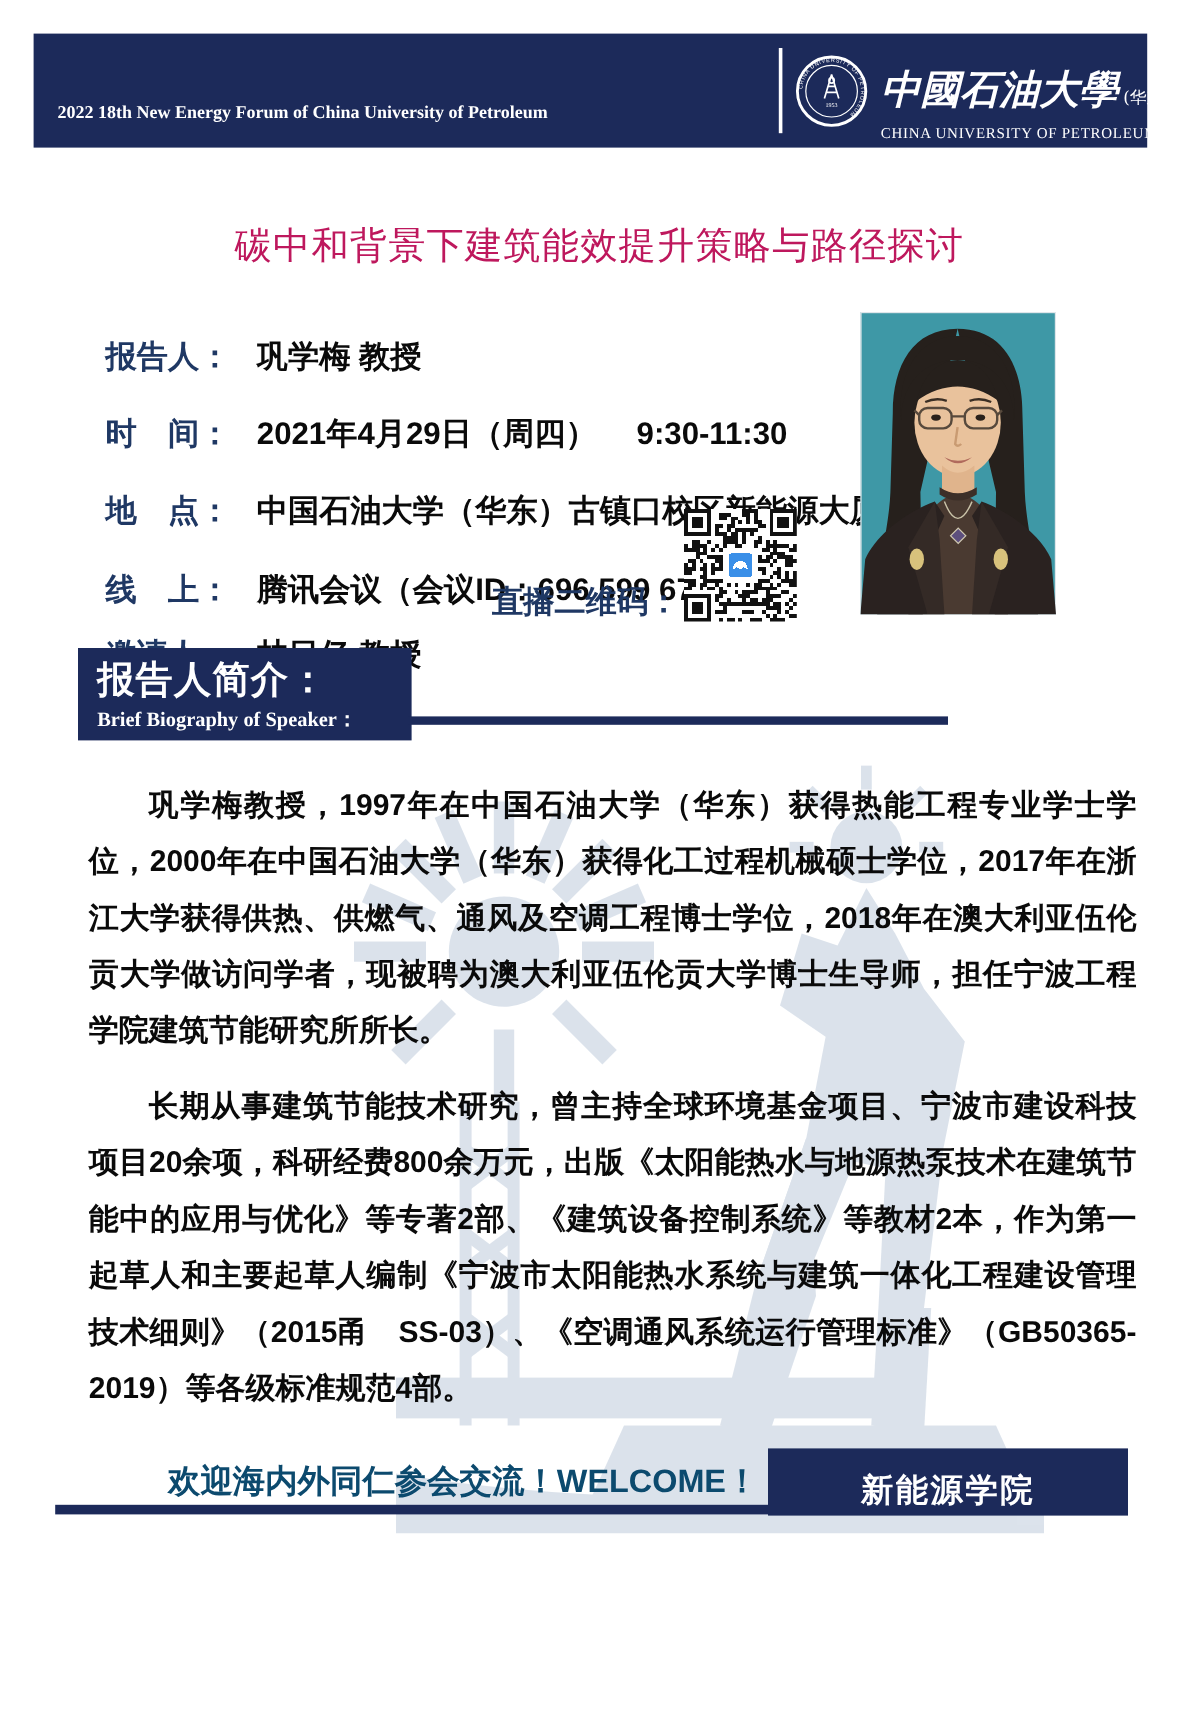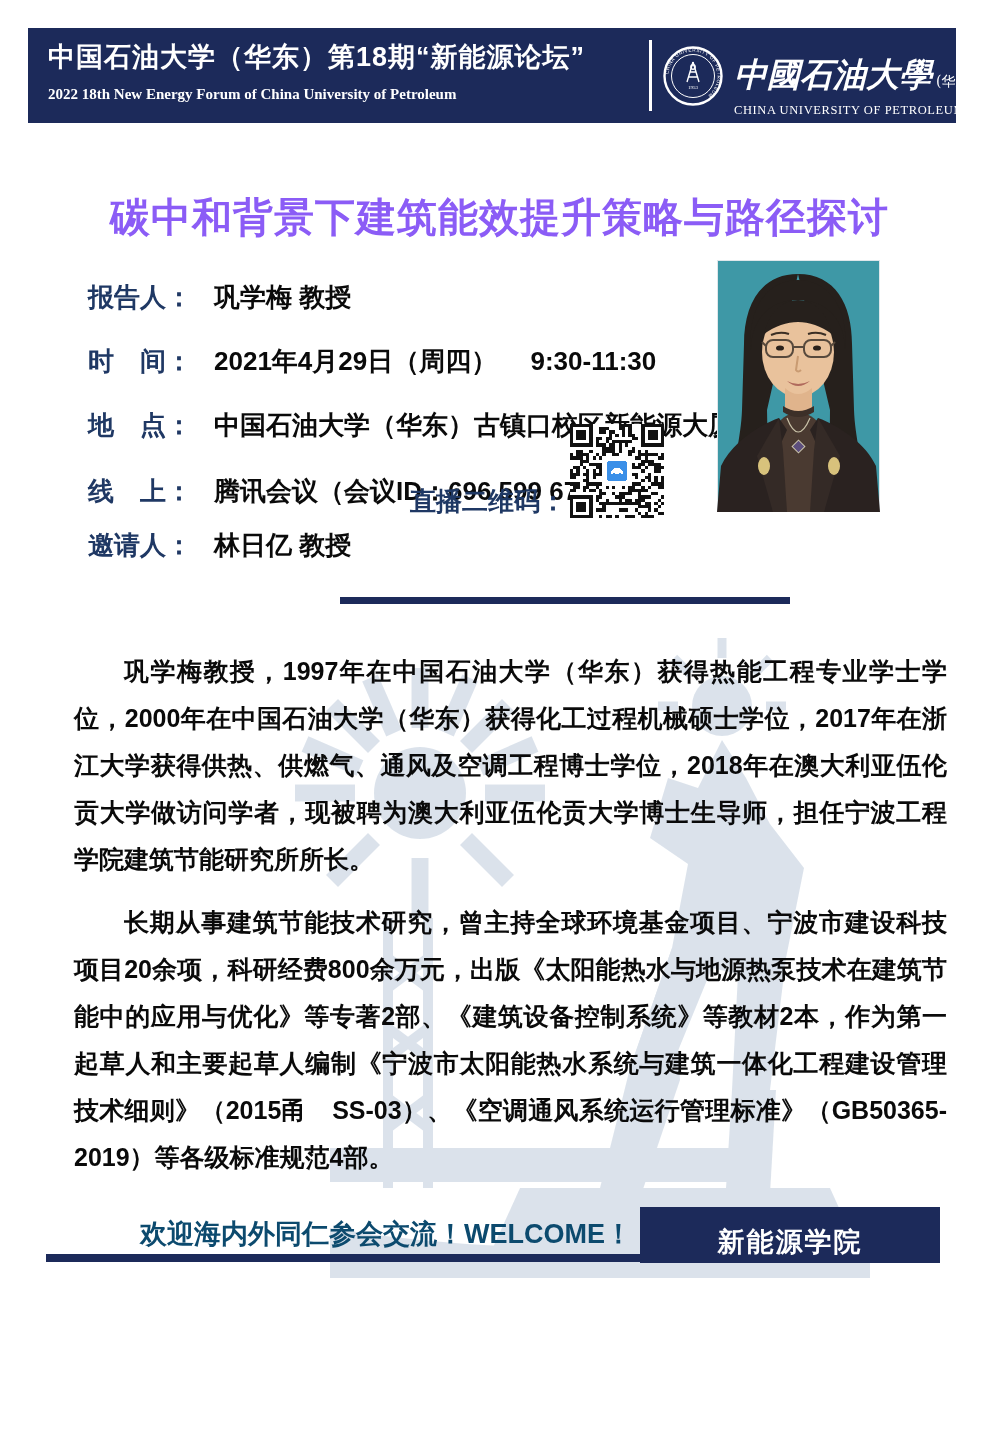--- a/index.html
+++ b/index.html
@@ -13,22 +13,22 @@
         font-family:"Liberation Serif",serif;white-space:nowrap;}
   .topbar-divider{position:absolute;left:621px;top:12px;width:3px;height:71px;background:#ffffff;}
   .seal{position:absolute;left:634px;top:17px;}
   .uni-name{position:absolute;left:706px;top:28px;color:#ffffff;}
   .uni-cn{font-family:"DejaVu Serif",serif;font-style:italic;font-weight:bold;font-size:33px;
         line-height:38px;white-space:nowrap;}
   .uni-suffix{font-size:14px;font-style:normal;font-weight:normal;margin-left:4px;}
   .uni-en{font-family:"Liberation Serif",serif;font-size:12.5px;letter-spacing:0.6px;margin-top:3px;
         white-space:nowrap;}
   
-  .lecture-title{position:absolute;left:0;top:163px;width:999px;text-align:center;color:#8b5cf6;
-        font-size:40px;font-weight:bold;letter-spacing:1px;}
+  .lecture-title{position:absolute;left:0;top:163px;width:999px;text-align:center;color:#be185d;
+        font-size:31px;font-weight:normal;letter-spacing:1px;}
   .field-row{position:absolute;left:88px;white-space:nowrap;font-size:26px;font-weight:bold;margin-top:44px;}
   .field-label{color:#1f3864;display:inline-block;min-width:95px;}
   .field-value{color:#0a0a0a;margin-left:22px;}
   .row-0{top:236px;} .row-1{top:300px;} .row-2{top:364px;} .row-3{top:430px;} .row-4{top:484px;}
   .qr-label{position:absolute;left:410px;top:484px;color:#1f3864;font-size:26px;font-weight:bold;}
   .qr{position:absolute;left:570px;top:424px;width:94px;height:94px;}
   .portrait{position:absolute;left:717px;top:260px;width:163px;height:252px;}
   
   .bio-banner{position:absolute;left:65px;top:540px;width:278px;height:77px;background:#1c2a5a;color:#fff;}
   .bio-banner-cn{position:absolute;left:16px;top:6px;font-size:31px;font-weight:bold;letter-spacing:1px;}
@@ -47,21 +47,20 @@
   .dept-box{position:absolute;left:640px;top:1207px;width:300px;height:56px;background:#1c2a5a;
         color:#ffffff;font-size:27px;font-weight:bold;text-align:center;line-height:70px;z-index:2;
         letter-spacing:2px;}
 </style>
 </head>
 <body>
 
 <div class="page">
 
   <header class="topbar">
-    <div class="topbar-title-cn">中国石油大学（华东）第18期“新能源论坛”</div>
     <div class="topbar-title-en">2022 18th New Energy Forum of China University of Petroleum</div>
     <div class="topbar-divider"></div>
 
     <svg class="seal" width="62" height="62" viewBox="0 0 62 62">
       <circle cx="31" cy="31" r="28.5" fill="none" stroke="#ffffff" stroke-width="2.4"></circle>
       <circle cx="31" cy="31" r="21.5" fill="none" stroke="#ffffff" stroke-width="1"></circle>
       <defs>
           <path id="sealArc" d="M 31,55.5 A 24.5,24.5 0 1 1 31.01,55.5"></path>
         </defs>
       <text font-size="4.6" fill="#ffffff" font-family="Liberation Sans,sans-serif" letter-spacing="0.6">
@@ -421,20 +420,24 @@
     <rect x="77" y="182" width="9" height="9" transform="rotate(45 81.5 186.5)" fill="#5d4f7d" stroke="#cfc8b0" stroke-width="1"></rect>
 
     <path d="M0,252 L4,206 C14,184 40,166 62,158 L70,170 L52,210 L56,252 Z" fill="#2a2220"></path>
     <path d="M163,252 L159,206 C149,184 123,166 101,158 L93,170 L111,210 L107,252 Z" fill="#2a2220"></path>
     <path d="M62,158 L40,196 L56,252 L70,252 L66,190 Z" fill="#342a26"></path>
     <path d="M101,158 L123,196 L107,252 L93,252 L97,190 Z" fill="#342a26"></path>
     <ellipse cx="47" cy="206" rx="6" ry="9" fill="#d8c27c"></ellipse>
     <ellipse cx="117" cy="206" rx="6" ry="9" fill="#d8c27c"></ellipse>
   </svg>
 
+  <div class="bio-banner">
+    <div class="bio-banner-cn">报告人简介：</div>
+    <div class="bio-banner-en">Brief Biography of Speaker：</div>
+  </div>
   <div class="hline-1"></div>
 
   <svg class="watermark" width="620" height="650" viewBox="0 0 620 650" opacity="0.55">
     <g fill="#bfccdc" stroke="#bfccdc">
 
       <circle cx="150" cy="165" r="46" stroke="none"></circle>
       <g stroke-width="17" stroke-linecap="butt">
         <line x1="150" y1="100" x2="150" y2="40"></line>
           <line x1="150" y1="230" x2="150" y2="290"></line>
         <line x1="85" y1="165" x2="25" y2="165"></line>

